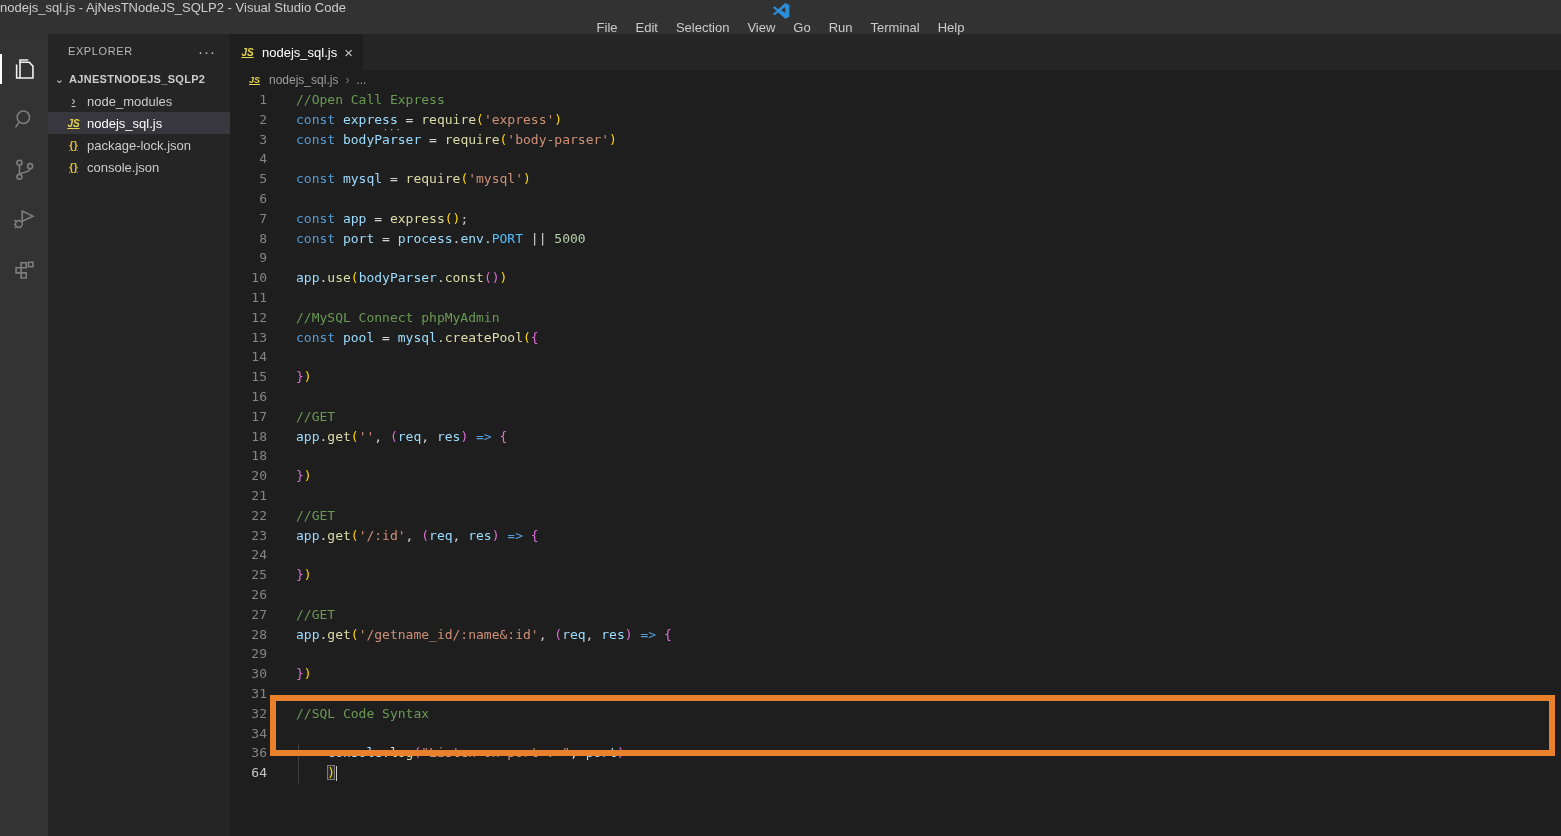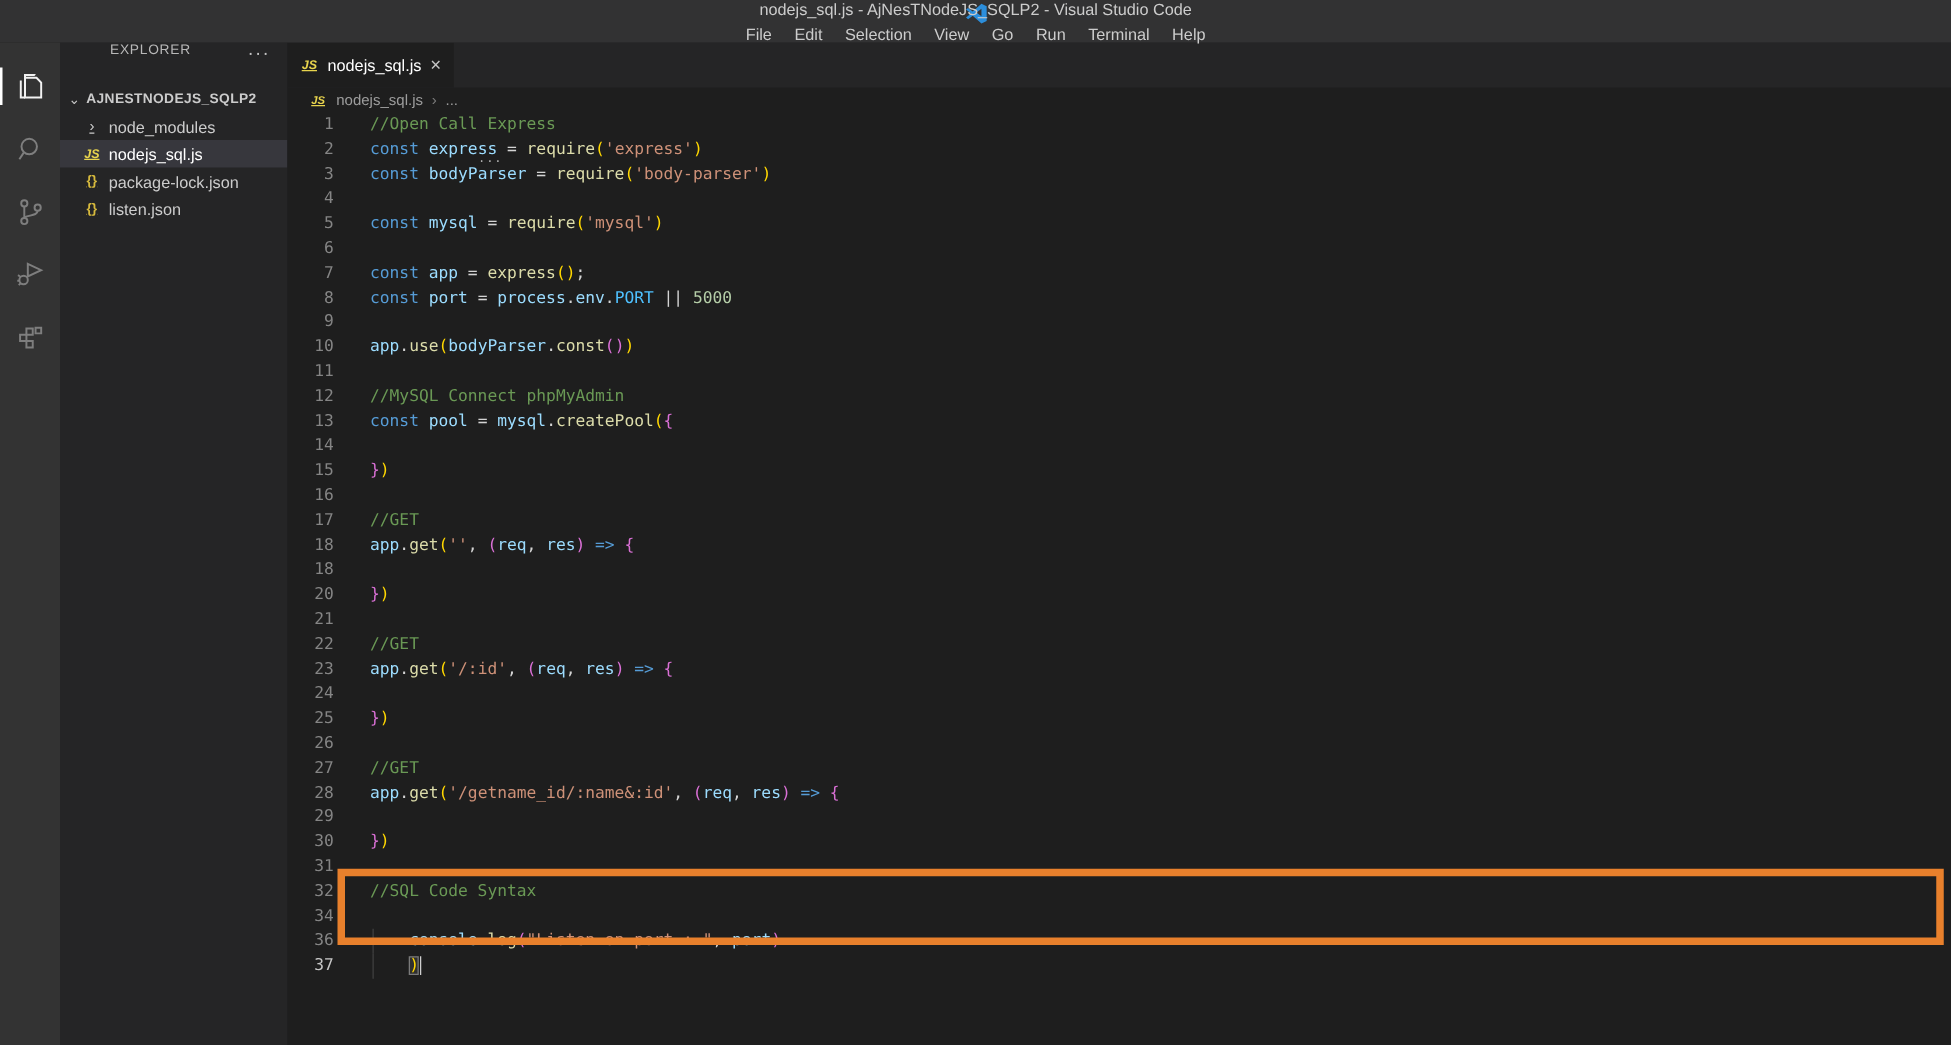--- a/index.html
+++ b/index.html
@@ -12,37 +12,37 @@
   
   .titlebar {
     position:absolute; top:0; left:0; right:0; height:34px;
     background:#323233; display:flex; align-items:center;
     color:#CCCCCC; font-size:13px; z-index:5;flex-direction:column;
   }
   .vscode-logo { width:20px; height:20px; margin:0 10px 0 11px; flex:none; }
   .menus { display:flex; align-items:center; z-index:2; }
   .menu-item { padding:0 9px; cursor:default; }
   .window-title {
-    position:absolute; left:0; right:0; text-align:center;
+    position:absolute; left:0; right:0; 
     color:#CCCCCC; font-size:13px; pointer-events:none;
   }
   
   .main { position:absolute; top:34px; left:0; right:0; bottom:0; display:flex; }
   
   .activitybar { width:48px; background:#333333; flex:none; padding-top:10px; }
   .ab-item { height:50px; display:flex; align-items:center; justify-content:center; position:relative; }
   .ab-item svg { width:27px; height:27px; stroke:#7E7E7E; fill:none; stroke-width:1.4; }
   .ab-item.active svg { stroke:#F2F2F2; }
   .ab-item.active::before {
     content:''; position:absolute; left:0; top:10px; bottom:10px; width:2px; background:#FFFFFF;
   }
   
   .sidebar { width:182px; background:#252526; flex:none; color:#CCCCCC; overflow:hidden; }
-  .sb-header { height:34px; display:flex; align-items:flex-start; padding:0 14px 0 20px;
-    font-size:11px; letter-spacing:0.6px; color:#B8B8B8;margin-left:20px; }
+  .sb-header { height:34px; display:flex; align-items:center; padding:0 14px 0 20px;
+    font-size:11px; letter-spacing:0.6px; color:#B8B8B8; }
   .sb-actions { margin-left:auto; color:#C5C5C5; font-size:15px; letter-spacing:1px; }
   .sb-root { height:22px; display:flex; align-items:center; gap:3px;
     font-weight:bold; font-size:11px; padding-left:5px; letter-spacing:0.3px; color:#CCCCCC; }
   .sb-root .chev { font-size:11px; font-weight:normal; width:13px; text-align:center; }
   .sb-item { height:22px; display:flex; align-items:center; gap:6px; font-size:13px; padding-left:18px; }
   .sb-item.selected { background:#37373D; color:#FFFFFF; }
   .fi { width:15px; flex:none; text-align:center; font-size:11px;text-decoration:underline; }
   .fi.chev { color:#CCCCCC; font-size:12px; }
   .fi.js  { color:#E8D44D; font-weight:bold; font-size:10px; font-style:italic; }
   .fi.json{ color:#D7BA3D; font-weight:bold; font-size:11px; }
@@ -164,21 +164,21 @@
         <div class="sb-item selected">
           <span class="fi js">JS</span>
           <span>nodejs_sql.js</span>
         </div>
         <div class="sb-item">
           <span class="fi json">{}</span>
           <span>package-lock.json</span>
         </div>
         <div class="sb-item">
           <span class="fi json">{}</span>
-          <span>listen.json</span>
+          <span>console.json</span>
         </div>
       </div>
   </div>
 
   <div class="editor">
     <div class="tabbar">
       <div class="tab">
         <span class="fi js">JS</span>
         <span>nodejs_sql.js</span>
         <span class="tab-close">×</span>
@@ -218,18 +218,18 @@
         <div class="line"><span class="num">25</span><span class="code"><span class="tk-b2">}</span><span class="tk-b1">)</span></span></div>
         <div class="line"><span class="num">26</span><span class="code"></span></div>
         <div class="line"><span class="num">27</span><span class="code"><span class="tk-cmt">//GET</span></span></div>
         <div class="line"><span class="num">28</span><span class="code"><span class="tk-var">app</span><span class="tk-pw">.</span><span class="tk-fn">get</span><span class="tk-b1">(</span><span class="tk-str">'/getname_id/:name&amp;:id'</span><span class="tk-pw">, </span><span class="tk-b2">(</span><span class="tk-var">req</span><span class="tk-pw">, </span><span class="tk-var">res</span><span class="tk-b2">)</span><span class="tk-arw"> =&gt; </span><span class="tk-b2">{</span></span></div>
         <div class="line"><span class="num">29</span><span class="code"></span></div>
         <div class="line"><span class="num">30</span><span class="code"><span class="tk-b2">}</span><span class="tk-b1">)</span></span></div>
         <div class="line"><span class="num">31</span><span class="code"></span></div>
         <div class="line"><span class="num">32</span><span class="code"><span class="tk-cmt">//SQL Code Syntax</span></span></div>
         <div class="line"><span class="num">34</span><span class="code"></span></div>
         <div class="line ig"><span class="num">36</span><span class="code"><span class="tk-pw">    </span><span class="tk-var">console</span><span class="tk-pw">.</span><span class="tk-fn">log</span><span class="tk-b2">(</span><span class="tk-str">"Listen on port : "</span><span class="tk-pw">, </span><span class="tk-var">port</span><span class="tk-b2">)</span></span></div>
-        <div class="line ig active"><span class="num">37</span><span class="code"><span class="tk-pw">    </span><span class="tk-b1 tk-mb">)</span><span class="caret"></span></span></div>
+        <div class="line ig active"><span class="num">64</span><span class="code"><span class="tk-pw">    </span><span class="tk-b1 tk-mb">)</span><span class="caret"></span></span></div>
       </div>
   </div>
 </div>
 
 <div class="annotation-box" id="annotation-box" style="border-color: rgb(232, 128, 44);"></div>
 
 </body></html>

